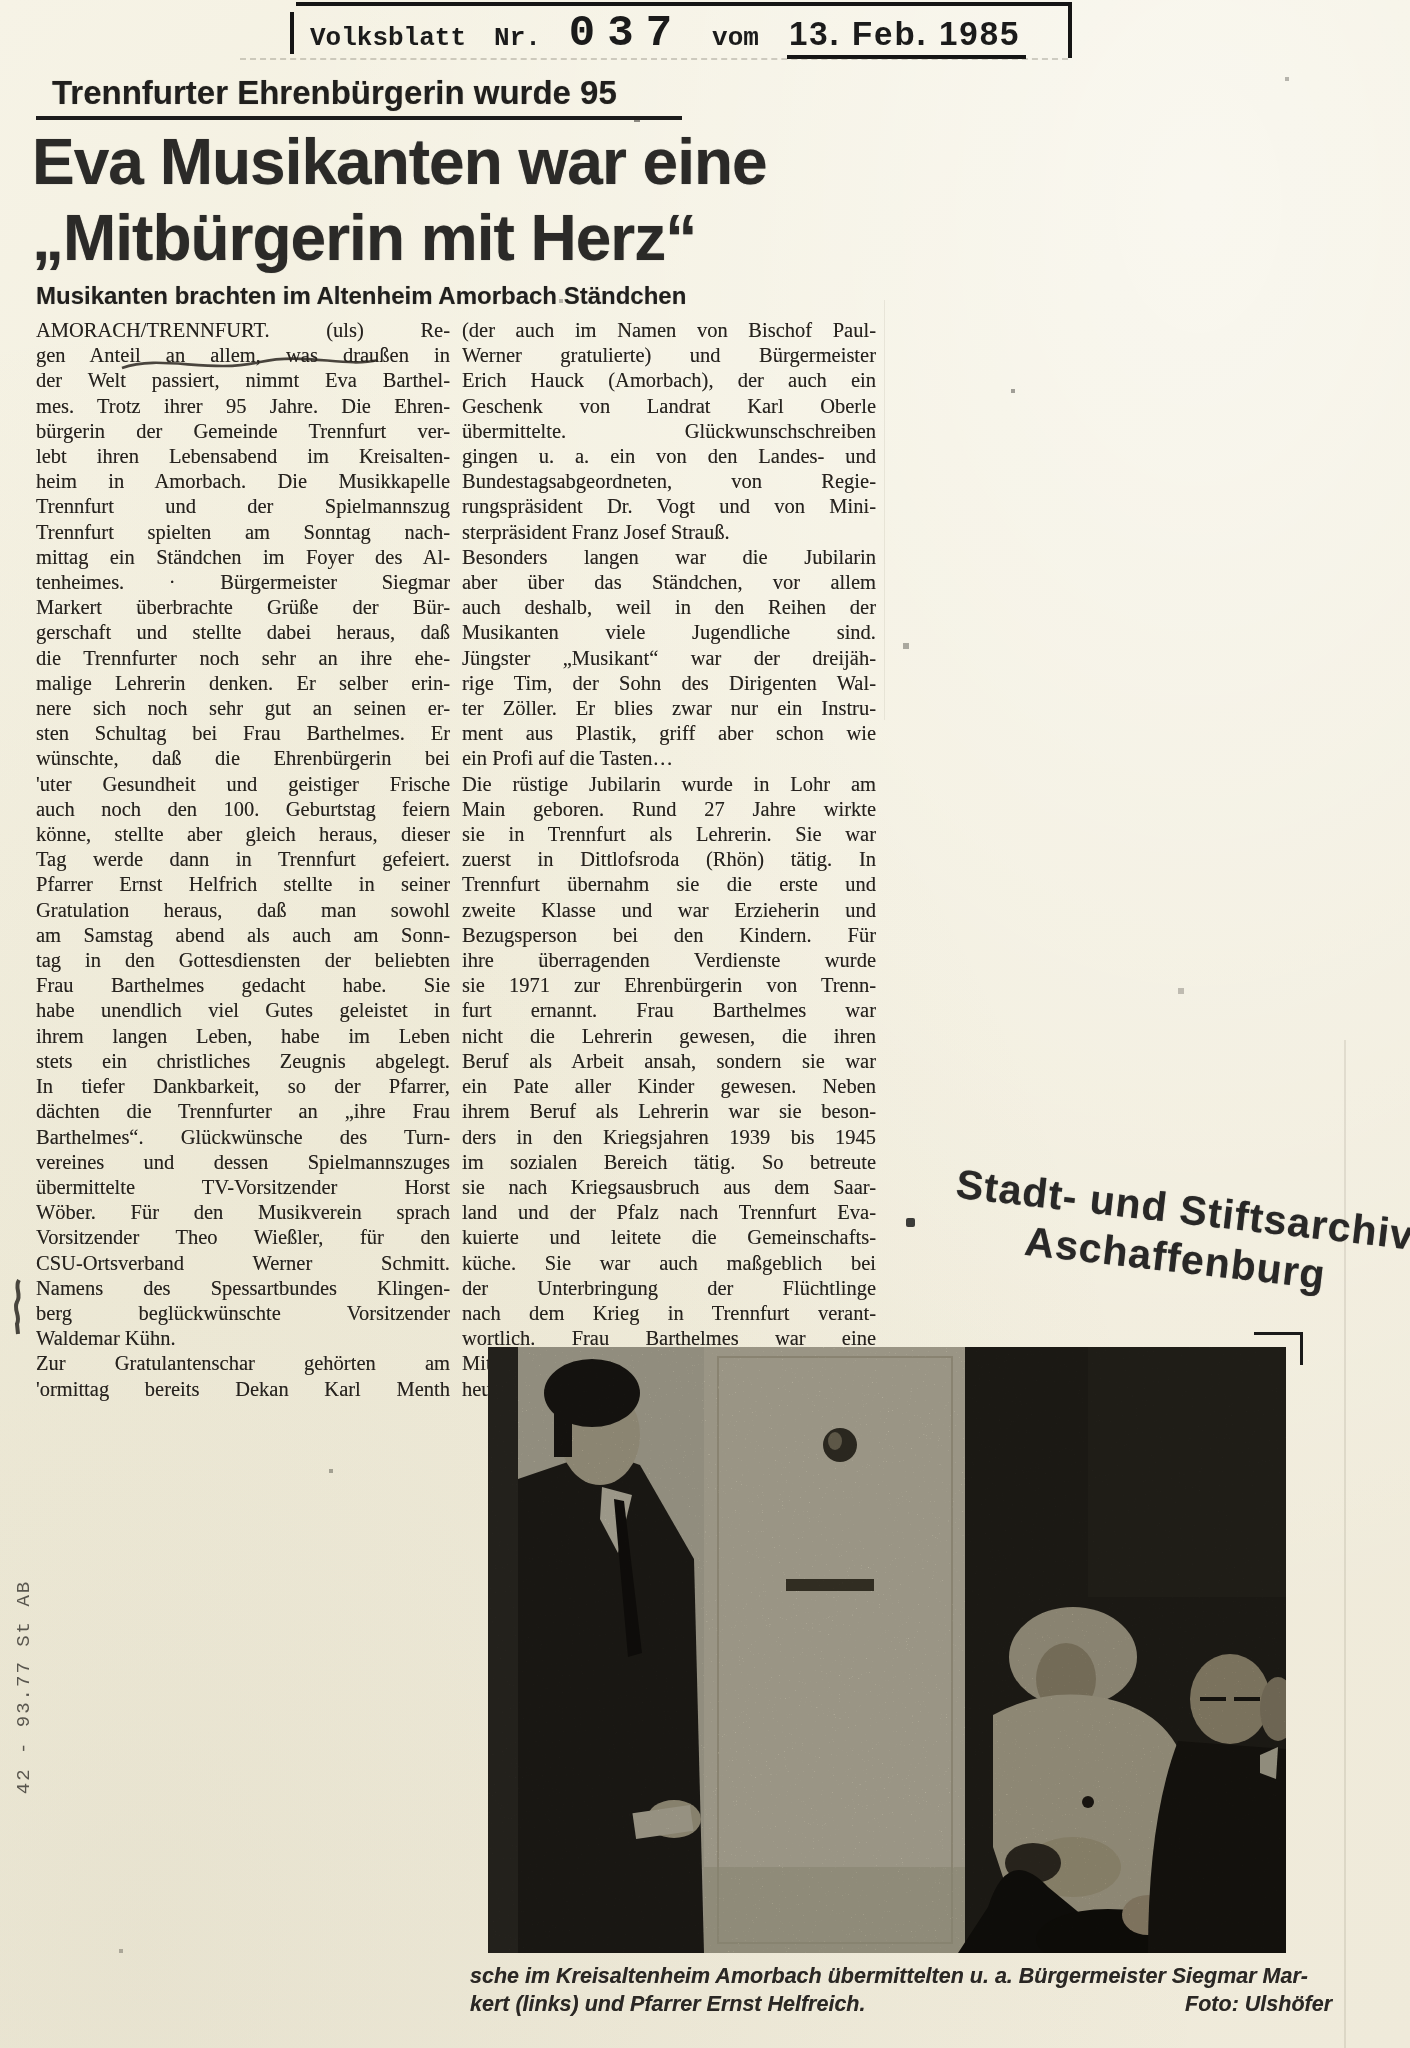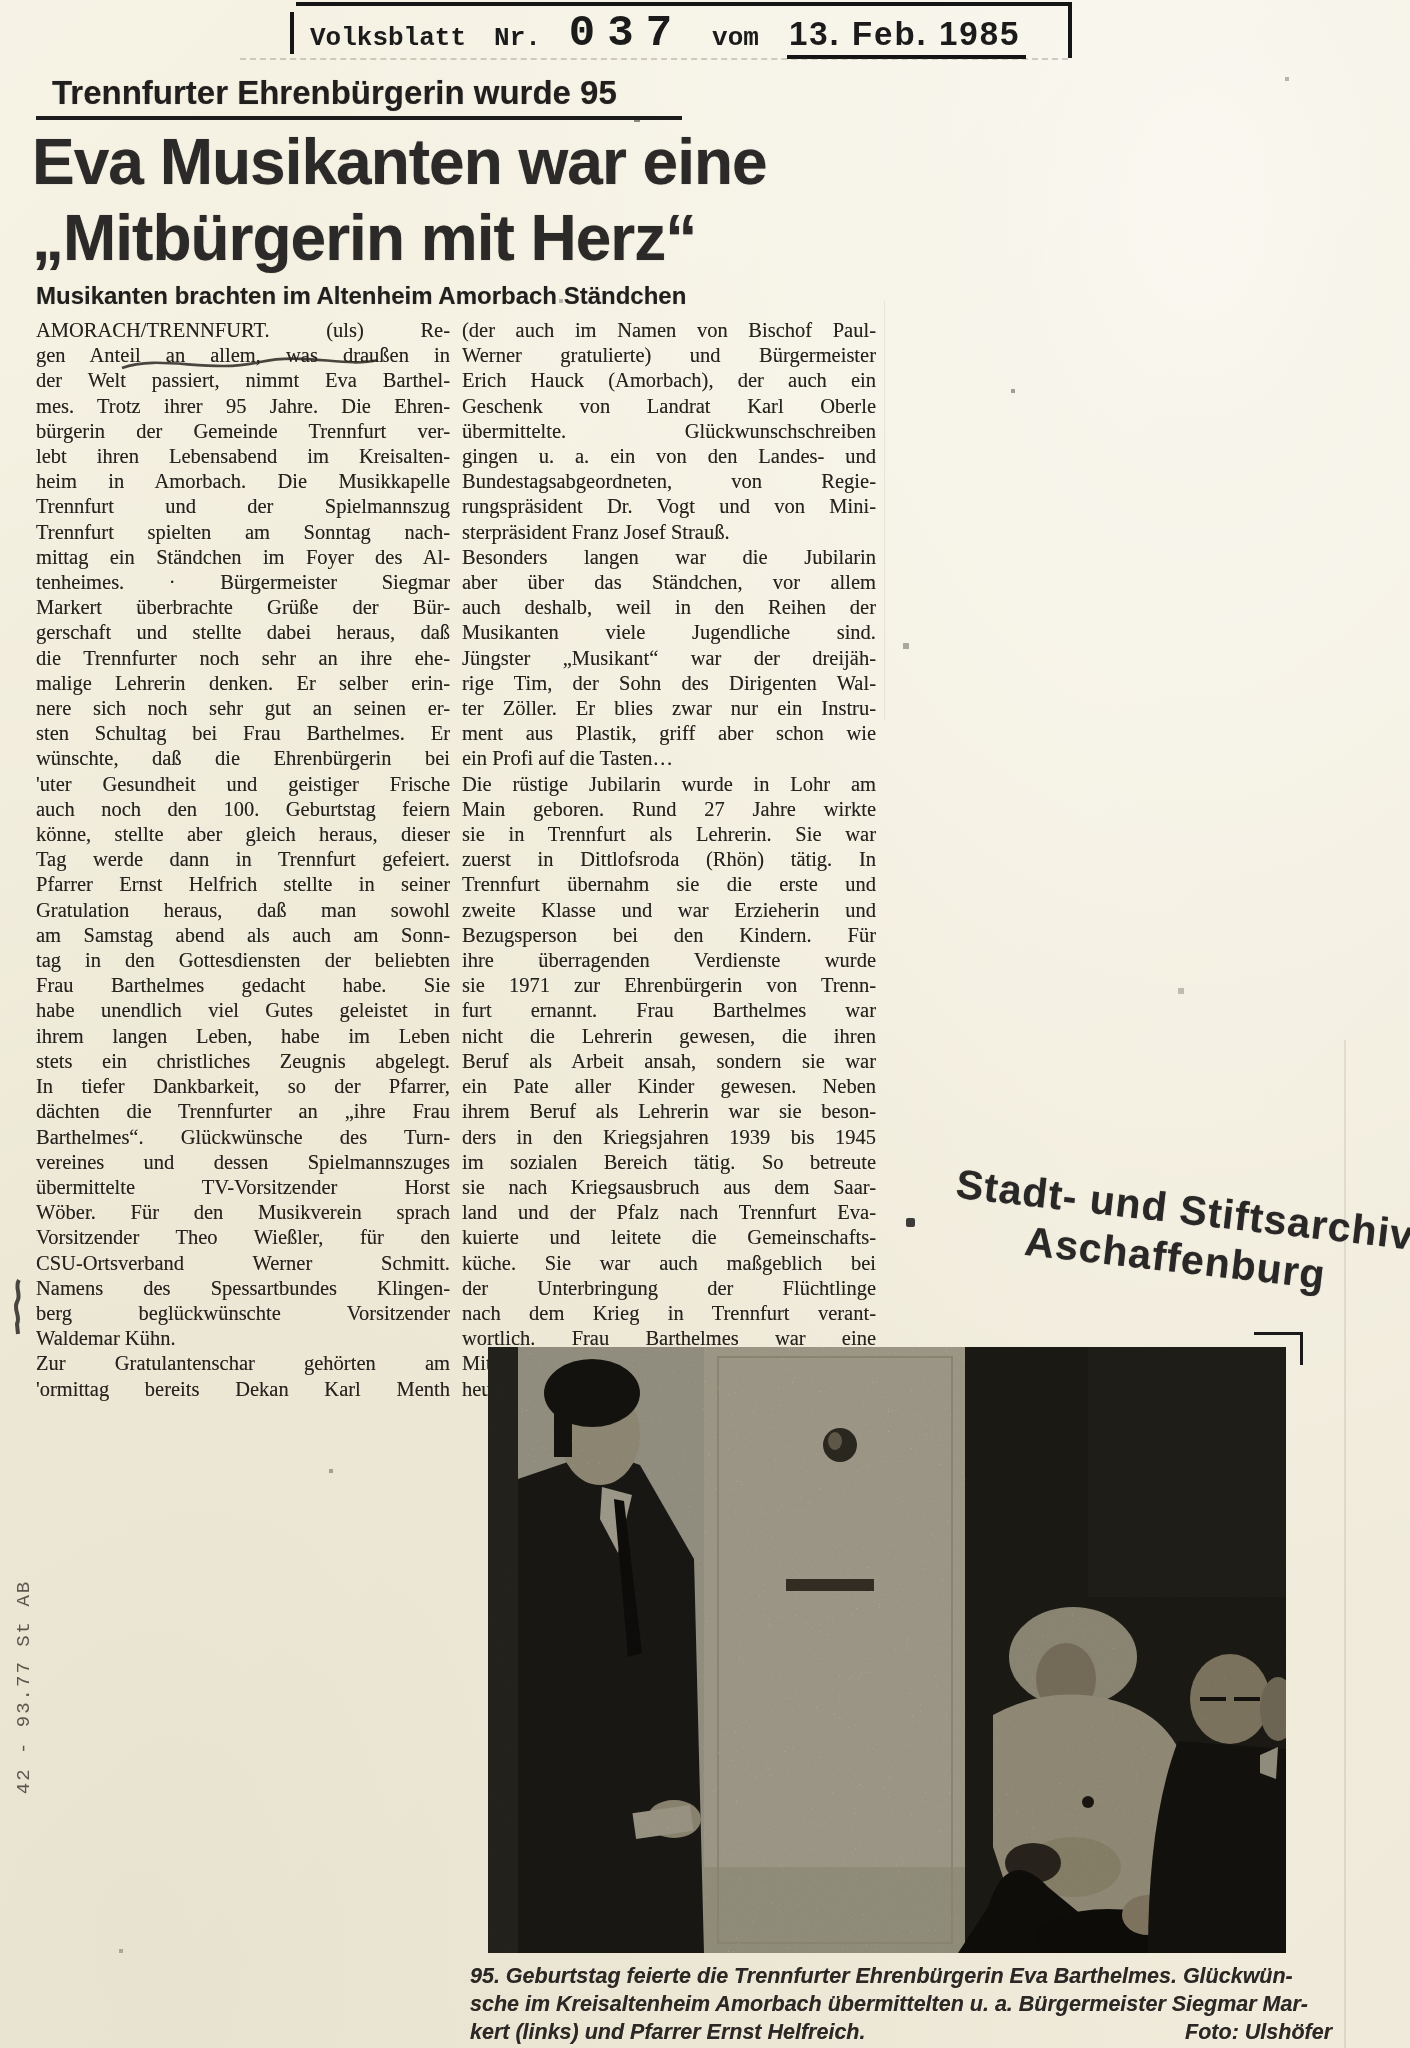--- a/index.html
+++ b/index.html
@@ -244,21 +244,20 @@
       <path d="M712,352 h26 m8,0 h26" stroke="#1f1b15" stroke-width="4" fill="none"></path>
       <ellipse cx="790" cy="362" rx="18" ry="32" fill="#a2967b"></ellipse>
       <path d="M690,394 L798,402 L798,606 L660,606 Q660,472 690,394 Z" fill="#1d1a14"></path>
       <polygon points="772,408 790,400 788,432 772,426" fill="#d6d0b8"></polygon>
 
       <rect x="0" y="0" width="798" height="606" filter="url(#grain)" opacity=".32"></rect>
     </svg>
   </div>
 
   <div class="caption">
-    <div>95. Geburtstag feierte die Trennfurter Ehrenbürgerin Eva Barthelmes. Glückwün-</div>
     <div>sche im Kreisaltenheim Amorbach übermittelten u. a. Bürgermeister Siegmar Mar-</div>
     <div class="caption-lastline">
       <span>kert (links) und Pfarrer Ernst Helfreich.</span>
       <span>Foto: Ulshöfer</span>
     </div>
   </div>
 
   <div class="margin-note">42 - 93.77 St AB</div>
 
   <div class="crease-right"></div>

